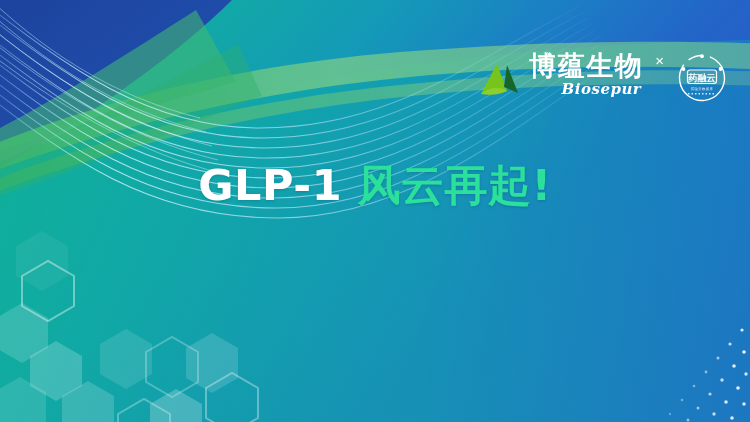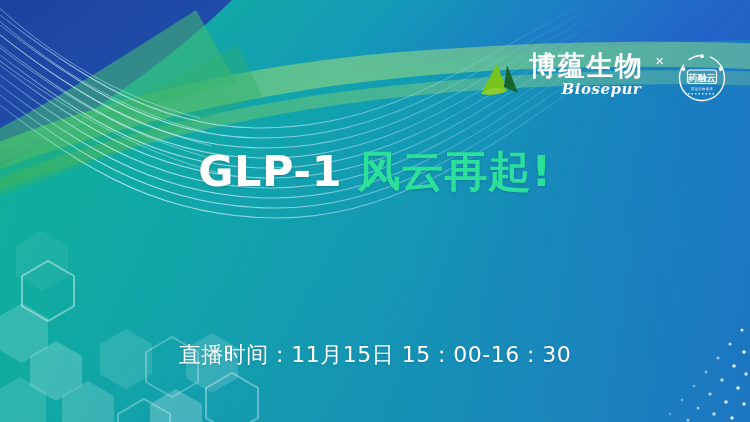--- a/index.html
+++ b/index.html
@@ -104,20 +104,21 @@
     font-family: "DejaVu Sans", "Liberation Sans", sans-serif;
     font-size: 46px;
     font-weight: 700;
     color: #ffffff;
     letter-spacing: 0px;
     line-height: 1.12;
     white-space: nowrap;
     text-shadow: 0 1px 3px rgba(8,40,80,0.22);
   }
   .headline-sub {
+    margin-top: 14px;
     font-family: "DejaVu Sans", "Liberation Sans", sans-serif;
     font-size: 43px;
     font-weight: 700;
     color: #ffffff;
     letter-spacing: 0.5px;
     line-height: 1.1;
     white-space: nowrap;
     text-shadow: 0 1px 3px rgba(8,40,80,0.22);
   }
   .accent-green {
@@ -306,15 +307,14 @@
       </svg>
     </div>
   </div>
 
   <div class="headline-block">
     <div class="headline-sub">
       <span>GLP-1 </span><span class="accent-green">风云再起!</span>
     </div>
   </div>
 
-  <div class="schedule-line">直播时间：11月15日  15：00-16：30</div>
 
 </div>
 
 </body></html>

